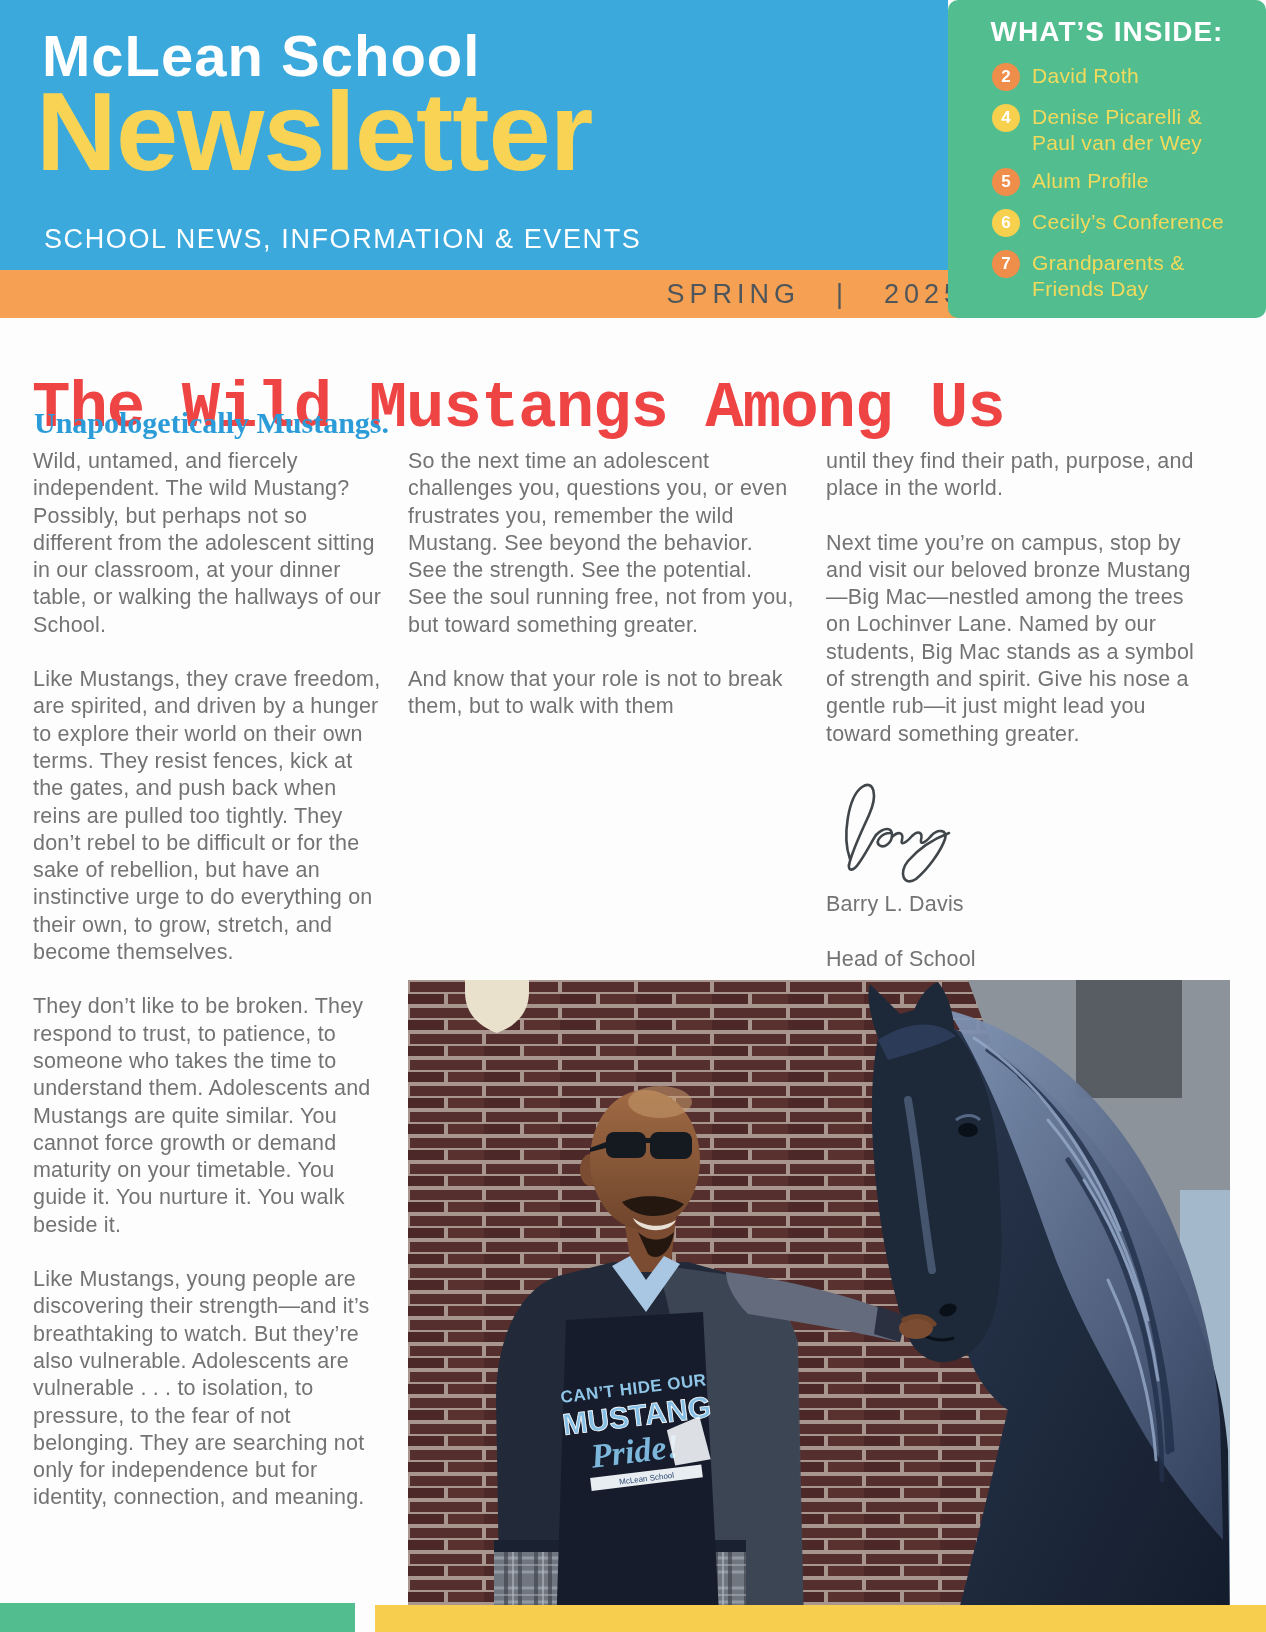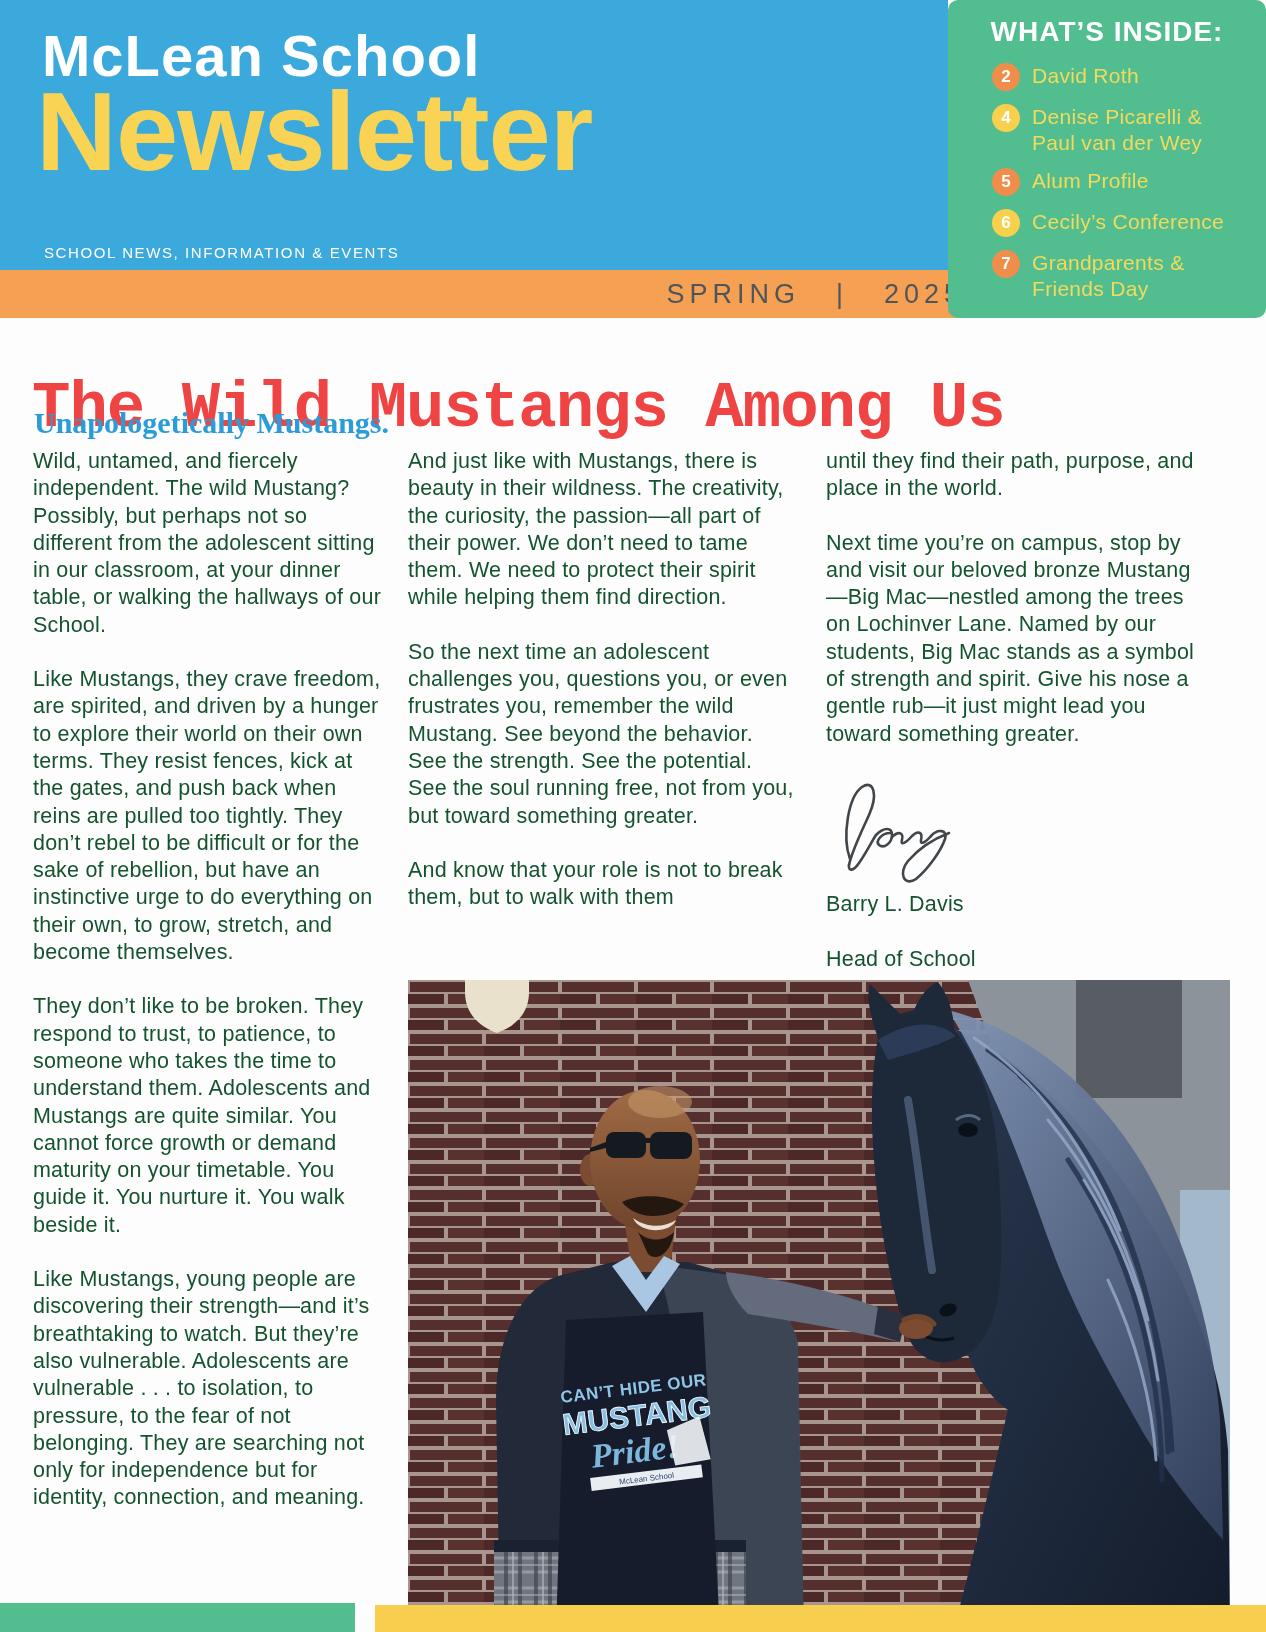--- a/index.html
+++ b/index.html
@@ -5,41 +5,41 @@
   html,body { margin:0; padding:0; background:#e8e8e8; }
   .page {
     position:relative; width:1266px; height:1632px; margin:0 auto;
     background:#fdfdfd; overflow:hidden;
     font-family:"Liberation Sans", sans-serif;
   }
   
   .masthead { position:absolute; left:0; top:0; width:948px; height:270px; background:#3BA9DC; }
   .mast-title1 { position:absolute; left:42px; top:22px; font-size:58px; font-weight:bold; color:#ffffff; letter-spacing:1px; }
   .mast-title2 { position:absolute; left:36px; top:70px; font-size:112px; font-weight:bold; color:#F9D454; line-height:1.1; letter-spacing:-1px; }
-  .mast-tagline { position:absolute; left:44px; top:224px; font-size:15px; color:#ffffff; letter-spacing:1.6px;margin-top:20px; }
+  .mast-tagline { position:absolute; left:44px; top:224px; font-size:27px; color:#ffffff; letter-spacing:1.6px; }
   .season-bar {
     position:absolute; left:0; top:270px; width:1056px; height:48px; background:#F5A052;
     display:flex; align-items:center; justify-content:flex-end; box-sizing:border-box;
     padding-right:92px; gap:36px; color:#4E555B; font-size:27px; letter-spacing:5px;
   }
   
   .inside { position:absolute; left:948px; top:0; width:318px; height:318px; background:#52BD8F; }
   .inside-heading { margin-top:16px; text-align:center; color:#ffffff; font-size:28px; font-weight:bold; letter-spacing:1px; }
   .inside-list { margin:15px 0 0 44px; display:flex; flex-direction:column; gap:13px; }
   .inside-item { display:flex; gap:12px; align-items:flex-start; }
   .badge {
     width:28px; height:28px; border-radius:50%; flex:0 0 28px; margin-top:0px;
     color:#ffffff; font-weight:bold; font-size:17px;
     display:flex; align-items:center; justify-content:center;
   }
   .inside-label { color:#F2DA5C; font-size:21px; line-height:1.22; white-space:pre-line; letter-spacing:0.3px; }
   
   .article-title { position:absolute; left:32px; top:330px; font-family:Liberation Mono, monospace; font-size:64px; color:#ef4444; letter-spacing:-1px; }
   .article-subtitle { position:absolute; left:34px; top:406px; font-family:"Liberation Serif", serif; font-size:30px; font-weight:bold; color:#2B9CD8; }
-  .col { position:absolute; top:448px; font-size:21.5px; line-height:1.27; color:#14532d; letter-spacing:0.2px; }
+  .col { position:absolute; top:448px; font-size:21.5px; line-height:1.27; color:#737373; letter-spacing:0.2px; }
   .col p { margin:0 0 27px 0; }
   .col1 { left:33px;  width:352px; }
   .col2 { left:408px; width:388px; }
   .col3 { left:826px; width:372px; }
   .sig-svg { display:block; margin:2px 0 4px 2px; }
   .sig-name, .sig-role { margin:0; line-height:1.3; }
   
   .photo { position:absolute; left:408px; top:980px; width:822px; height:652px; }
   
   .footer-green  { position:absolute; left:0;    top:1603px; width:355px; height:29px; background:#52BD8F; }
@@ -93,21 +93,20 @@
   <div class="article-subtitle">Unapologetically Mustangs.</div>
 
   <div class="col col1">
     <p>Wild, untamed, and fiercely independent. The wild Mustang? Possibly, but perhaps not so different from the adolescent sitting in our classroom, at your dinner table, or walking the hallways of our School.</p>
     <p>Like Mustangs, they crave freedom, are spirited, and driven by a hunger to explore their world on their own terms. They resist fences, kick at the gates, and push back when reins are pulled too tightly. They don’t rebel to be difficult or for the sake of rebellion, but have an instinctive urge to do everything on their own, to grow, stretch, and become themselves.</p>
     <p>They don’t like to be broken. They respond to trust, to patience, to someone who takes the time to understand them. Adolescents and Mustangs are quite similar. You cannot force growth or demand maturity on your timetable. You guide it. You nurture it. You walk beside it.</p>
     <p>Like Mustangs, young people are discovering their strength—and it’s breathtaking to watch. But they’re also vulnerable. Adolescents are vulnerable . . . to isolation, to pressure, to the fear of not belonging. They are searching not only for independence but for identity, connection, and meaning.</p>
   </div>
 
   <div class="col col2">
-    <p>And just like with Mustangs, there is beauty in their wildness. The creativity, the curiosity, the passion—all part of their power. We don’t need to tame them. We need to protect their spirit while helping them find direction.</p>
     <p>So the next time an adolescent challenges you, questions you, or even frustrates you, remember the wild Mustang. See beyond the behavior. See the strength. See the potential. See the soul running free, not from you, but toward something greater.</p>
     <p>And know that your role is not to break them, but to walk with them</p>
   </div>
 
   <div class="col col3">
     <p>until they find their path, purpose, and place in the world.</p>
     <p>Next time you’re on campus, stop by and visit our beloved bronze Mustang—Big Mac—nestled among the trees on Lochinver Lane. Named by our students, Big Mac stands as a symbol of strength and spirit. Give his nose a gentle rub—it just might lead you toward something greater.</p>
     <svg class="sig-svg" width="180" height="112" viewBox="0 0 180 112">
       <g fill="none" stroke="#41464B" stroke-width="2.6" stroke-linecap="round">
         <path d="M22,84 C14,62 20,22 34,12 C46,4 50,20 41,40 C32,60 24,76 21,90"></path>

